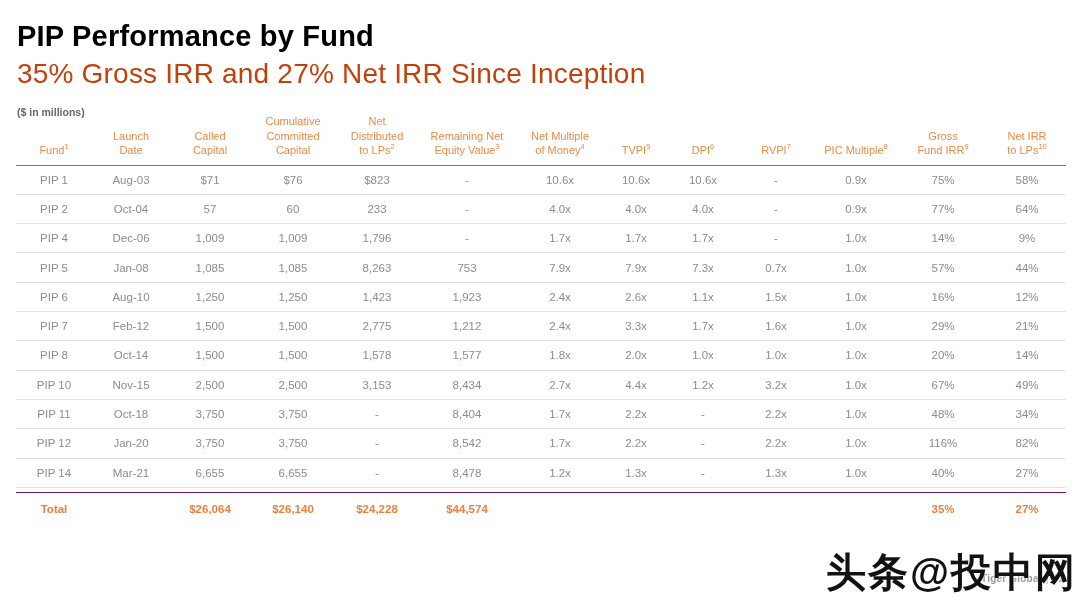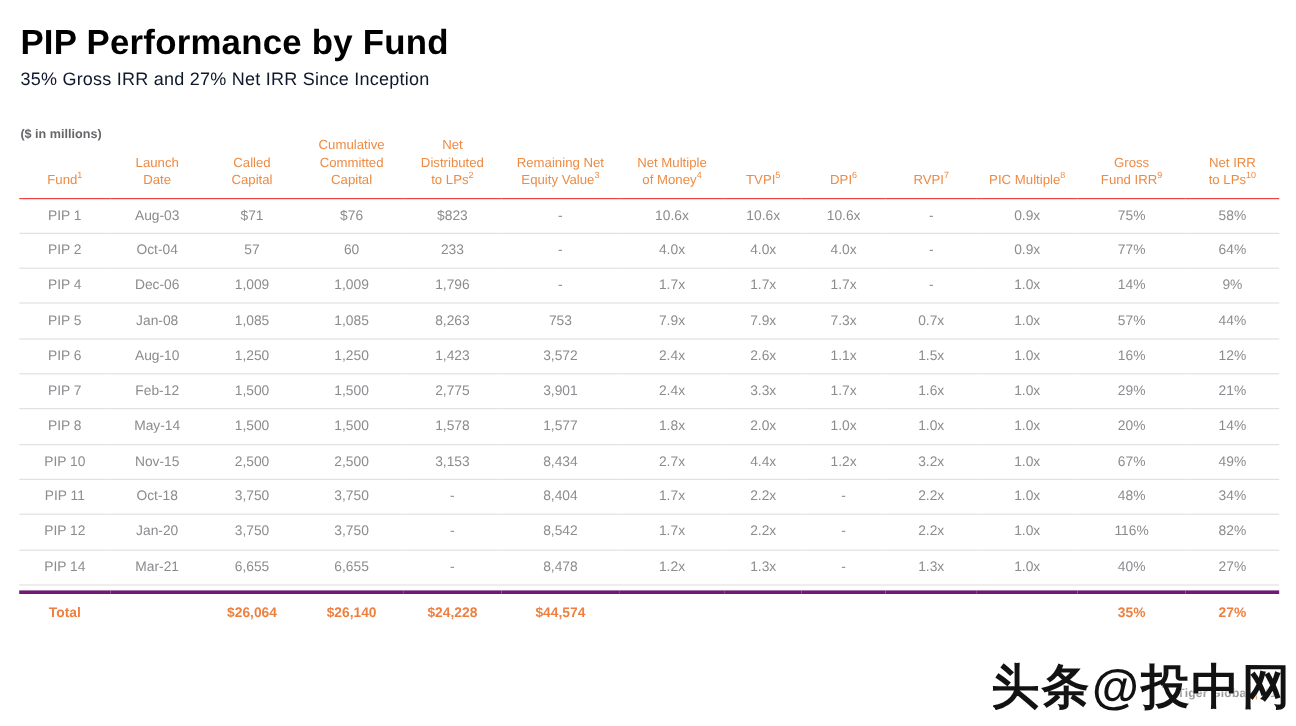--- a/index.html
+++ b/index.html
@@ -7,21 +7,21 @@
     width:1080px;height:605px;background:#ffffff;overflow:hidden;
     font-family:"Liberation Sans",sans-serif;position:relative;
   }
   .slide{position:absolute;inset:0;background:#ffffff;}
   .title{
     position:absolute;left:17px;top:20px;margin:0;
     font-size:29px;font-weight:700;color:#000000;letter-spacing:0.2px;
   }
   .subtitle{
     position:absolute;left:17px;top:58px;margin:0;
-    font-size:15px;font-weight:400;color:#0f172a;letter-spacing:0.2px;
+    font-size:28px;font-weight:400;color:#c2410c;letter-spacing:0.2px;
   }
   .units{
     position:absolute;left:17px;top:106px;
     font-size:10.5px;font-weight:700;color:#66676A;
   }
   table.perf{
     position:absolute;left:16px;top:114px;width:1050px;
     border-collapse:collapse;table-layout:fixed;
   }
   table.perf thead th{
@@ -31,21 +31,21 @@
   }
   table.perf thead sup{font-size:7.5px;line-height:0;}
   table.perf tbody td{
     text-align:center;font-size:11.5px;color:#8B8C8F;
     height:28.3px;padding:0 1px;border-bottom:1px solid #E1E1E2;
   }
   table.perf td.fund-cell{color:#8B8C8F;}
   tr.spacer td{height:4px;border:none;padding:0;}
   table.perf tfoot tr.total-row td{
     text-align:center;font-size:11.5px;font-weight:700;color:#ED8040;
-    height:30px;border-top:3px solid #701a75;
+    height:30px;border-top:1px solid #701a75;
   }
   .footer{
     position:absolute;right:16px;bottom:21px;
     font-size:10px;color:#98999C;font-weight:600;letter-spacing:0.2px;
   }
   .footer .sep{color:#ED8B45;margin:0 4px;font-weight:400;}
   .watermark{
     position:absolute;right:3px;bottom:5px;z-index:5;
     font-size:40px;font-weight:700;color:#121212;letter-spacing:2px;
     text-shadow:0 0 3px rgba(255,255,255,0.9), 0 0 1px rgba(255,255,255,0.9);
@@ -164,47 +164,47 @@
           <td>1.0x</td>
           <td>57%</td>
           <td>44%</td>
         </tr>
         <tr>
           <td class="fund-cell">PIP 6</td>
           <td>Aug-10</td>
           <td>1,250</td>
           <td>1,250</td>
           <td>1,423</td>
-          <td>3,572</td>
+          <td>1,923</td>
           <td>2.4x</td>
           <td>2.6x</td>
           <td>1.1x</td>
           <td>1.5x</td>
           <td>1.0x</td>
           <td>16%</td>
           <td>12%</td>
         </tr>
         <tr>
           <td class="fund-cell">PIP 7</td>
           <td>Feb-12</td>
           <td>1,500</td>
           <td>1,500</td>
           <td>2,775</td>
-          <td>3,901</td>
+          <td>1,212</td>
           <td>2.4x</td>
           <td>3.3x</td>
           <td>1.7x</td>
           <td>1.6x</td>
           <td>1.0x</td>
           <td>29%</td>
           <td>21%</td>
         </tr>
         <tr>
           <td class="fund-cell">PIP 8</td>
-          <td>May-14</td>
+          <td>Oct-14</td>
           <td>1,500</td>
           <td>1,500</td>
           <td>1,578</td>
           <td>1,577</td>
           <td>1.8x</td>
           <td>2.0x</td>
           <td>1.0x</td>
           <td>1.0x</td>
           <td>1.0x</td>
           <td>20%</td>

